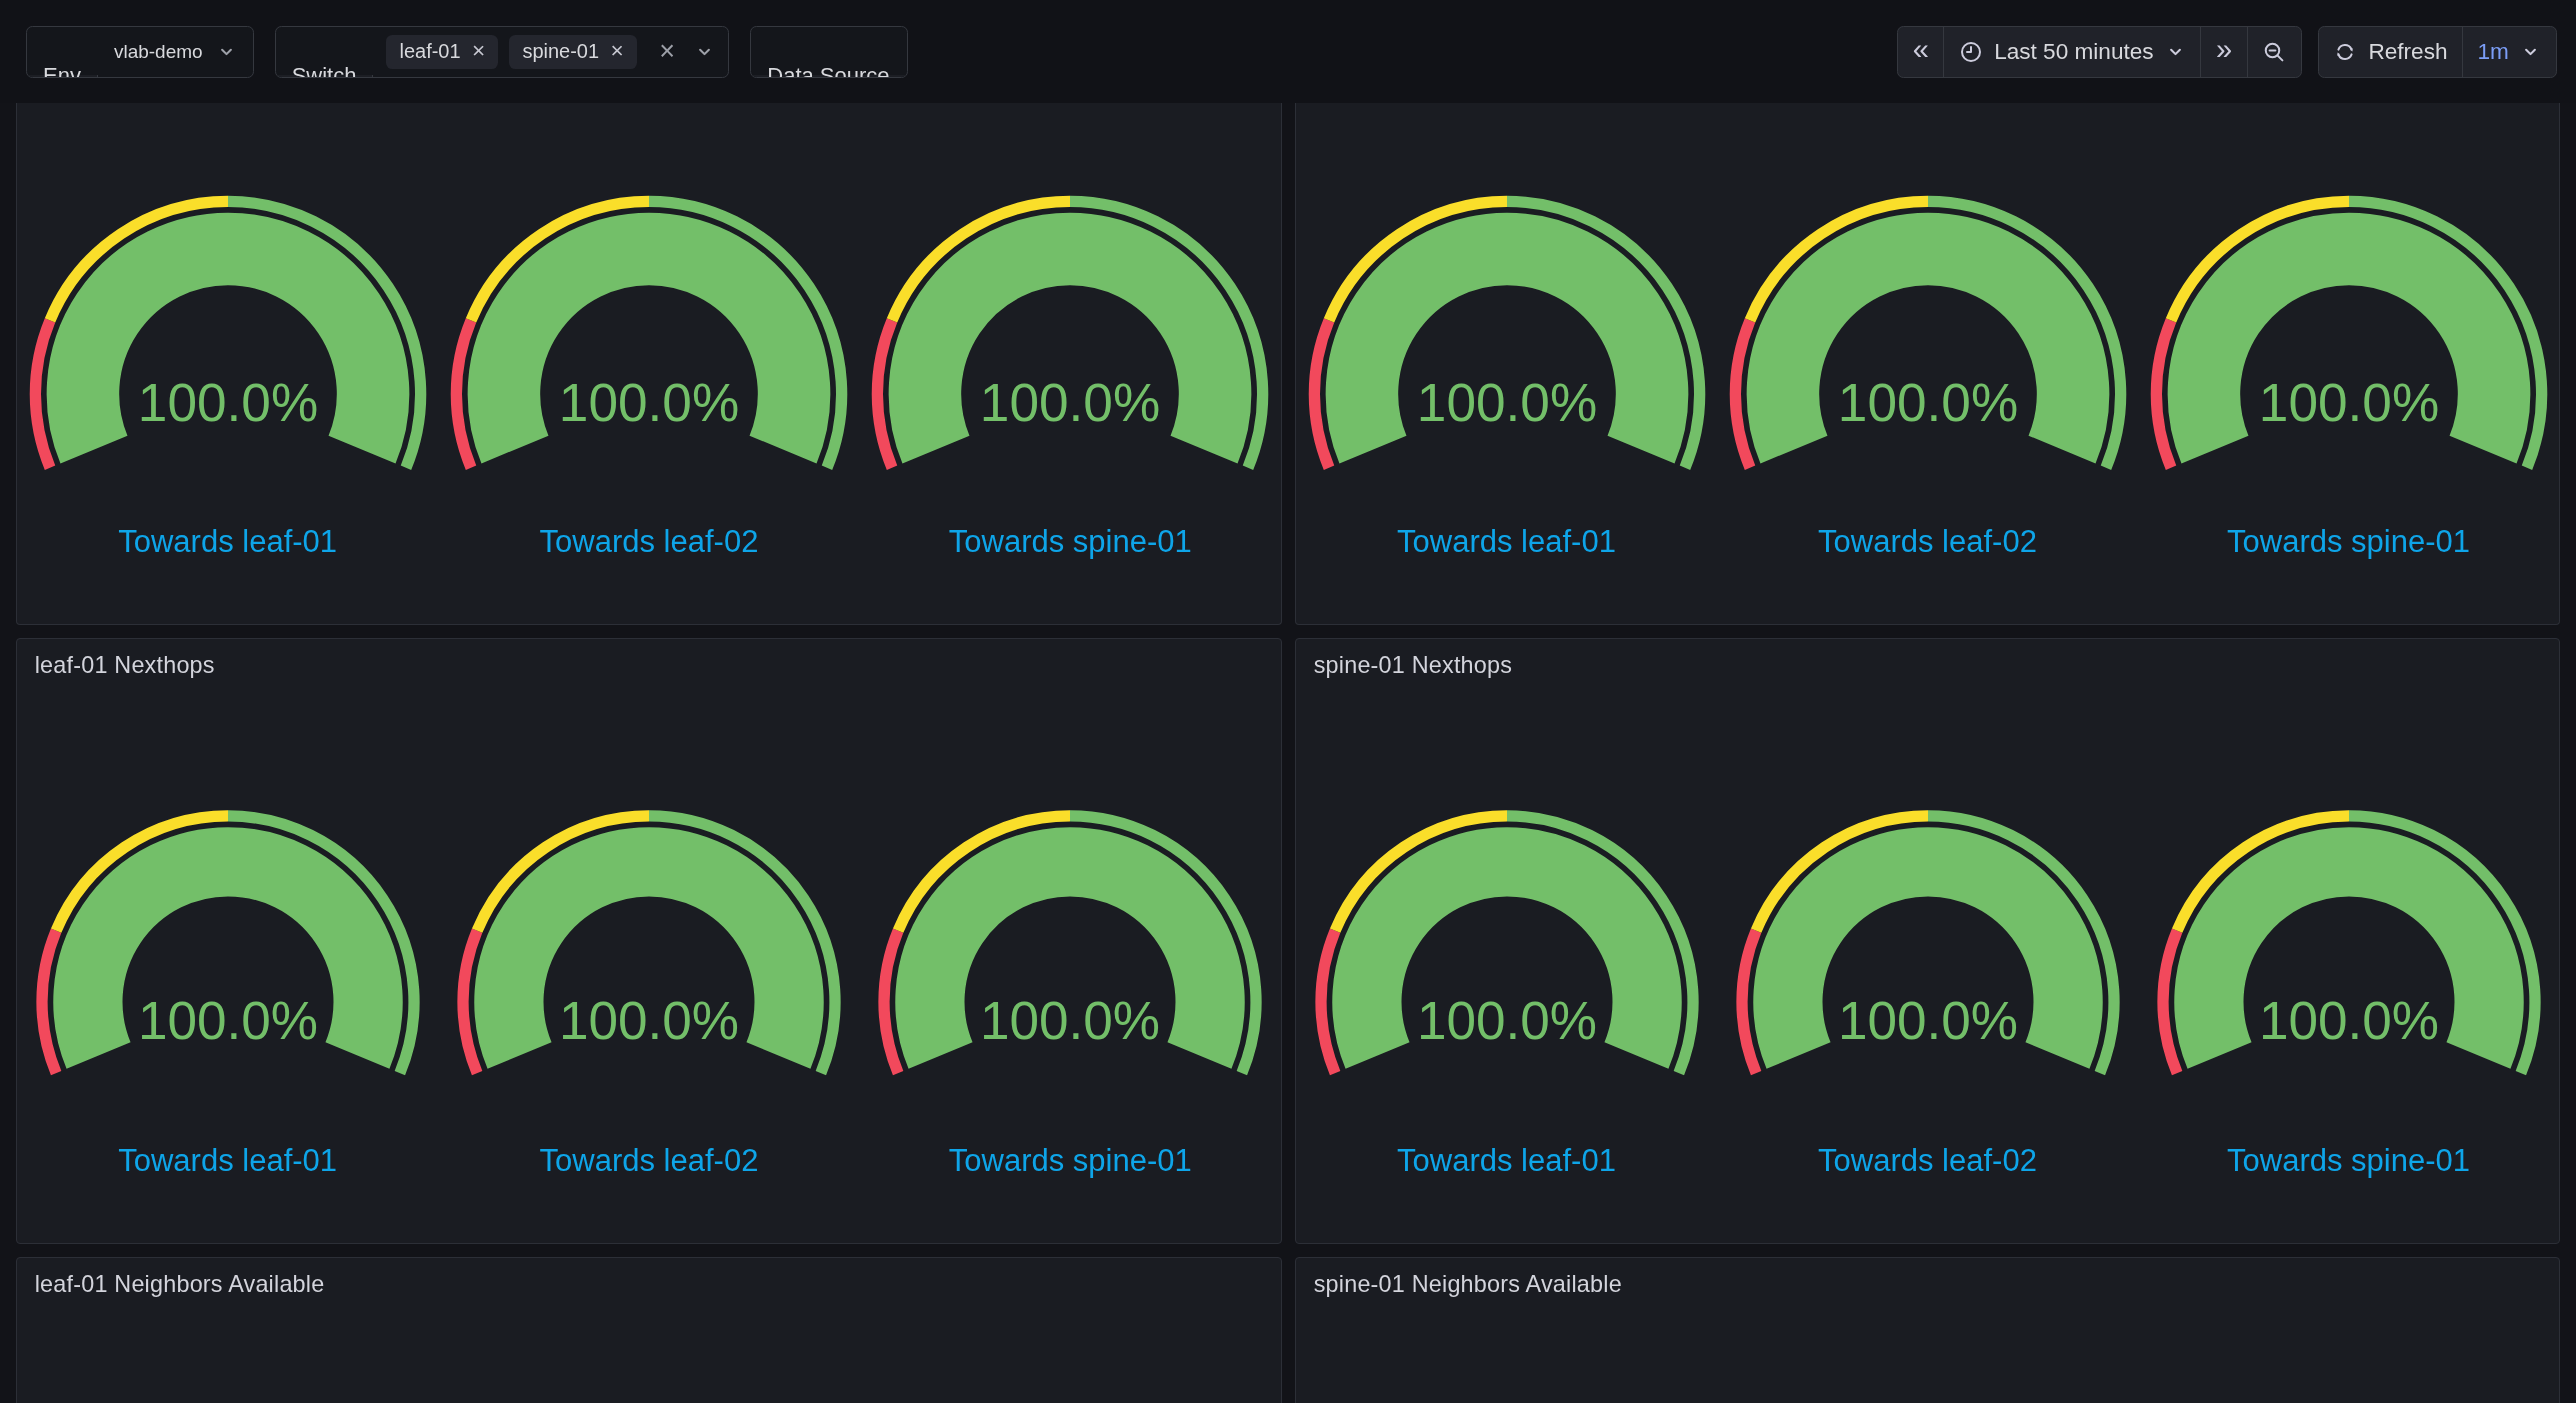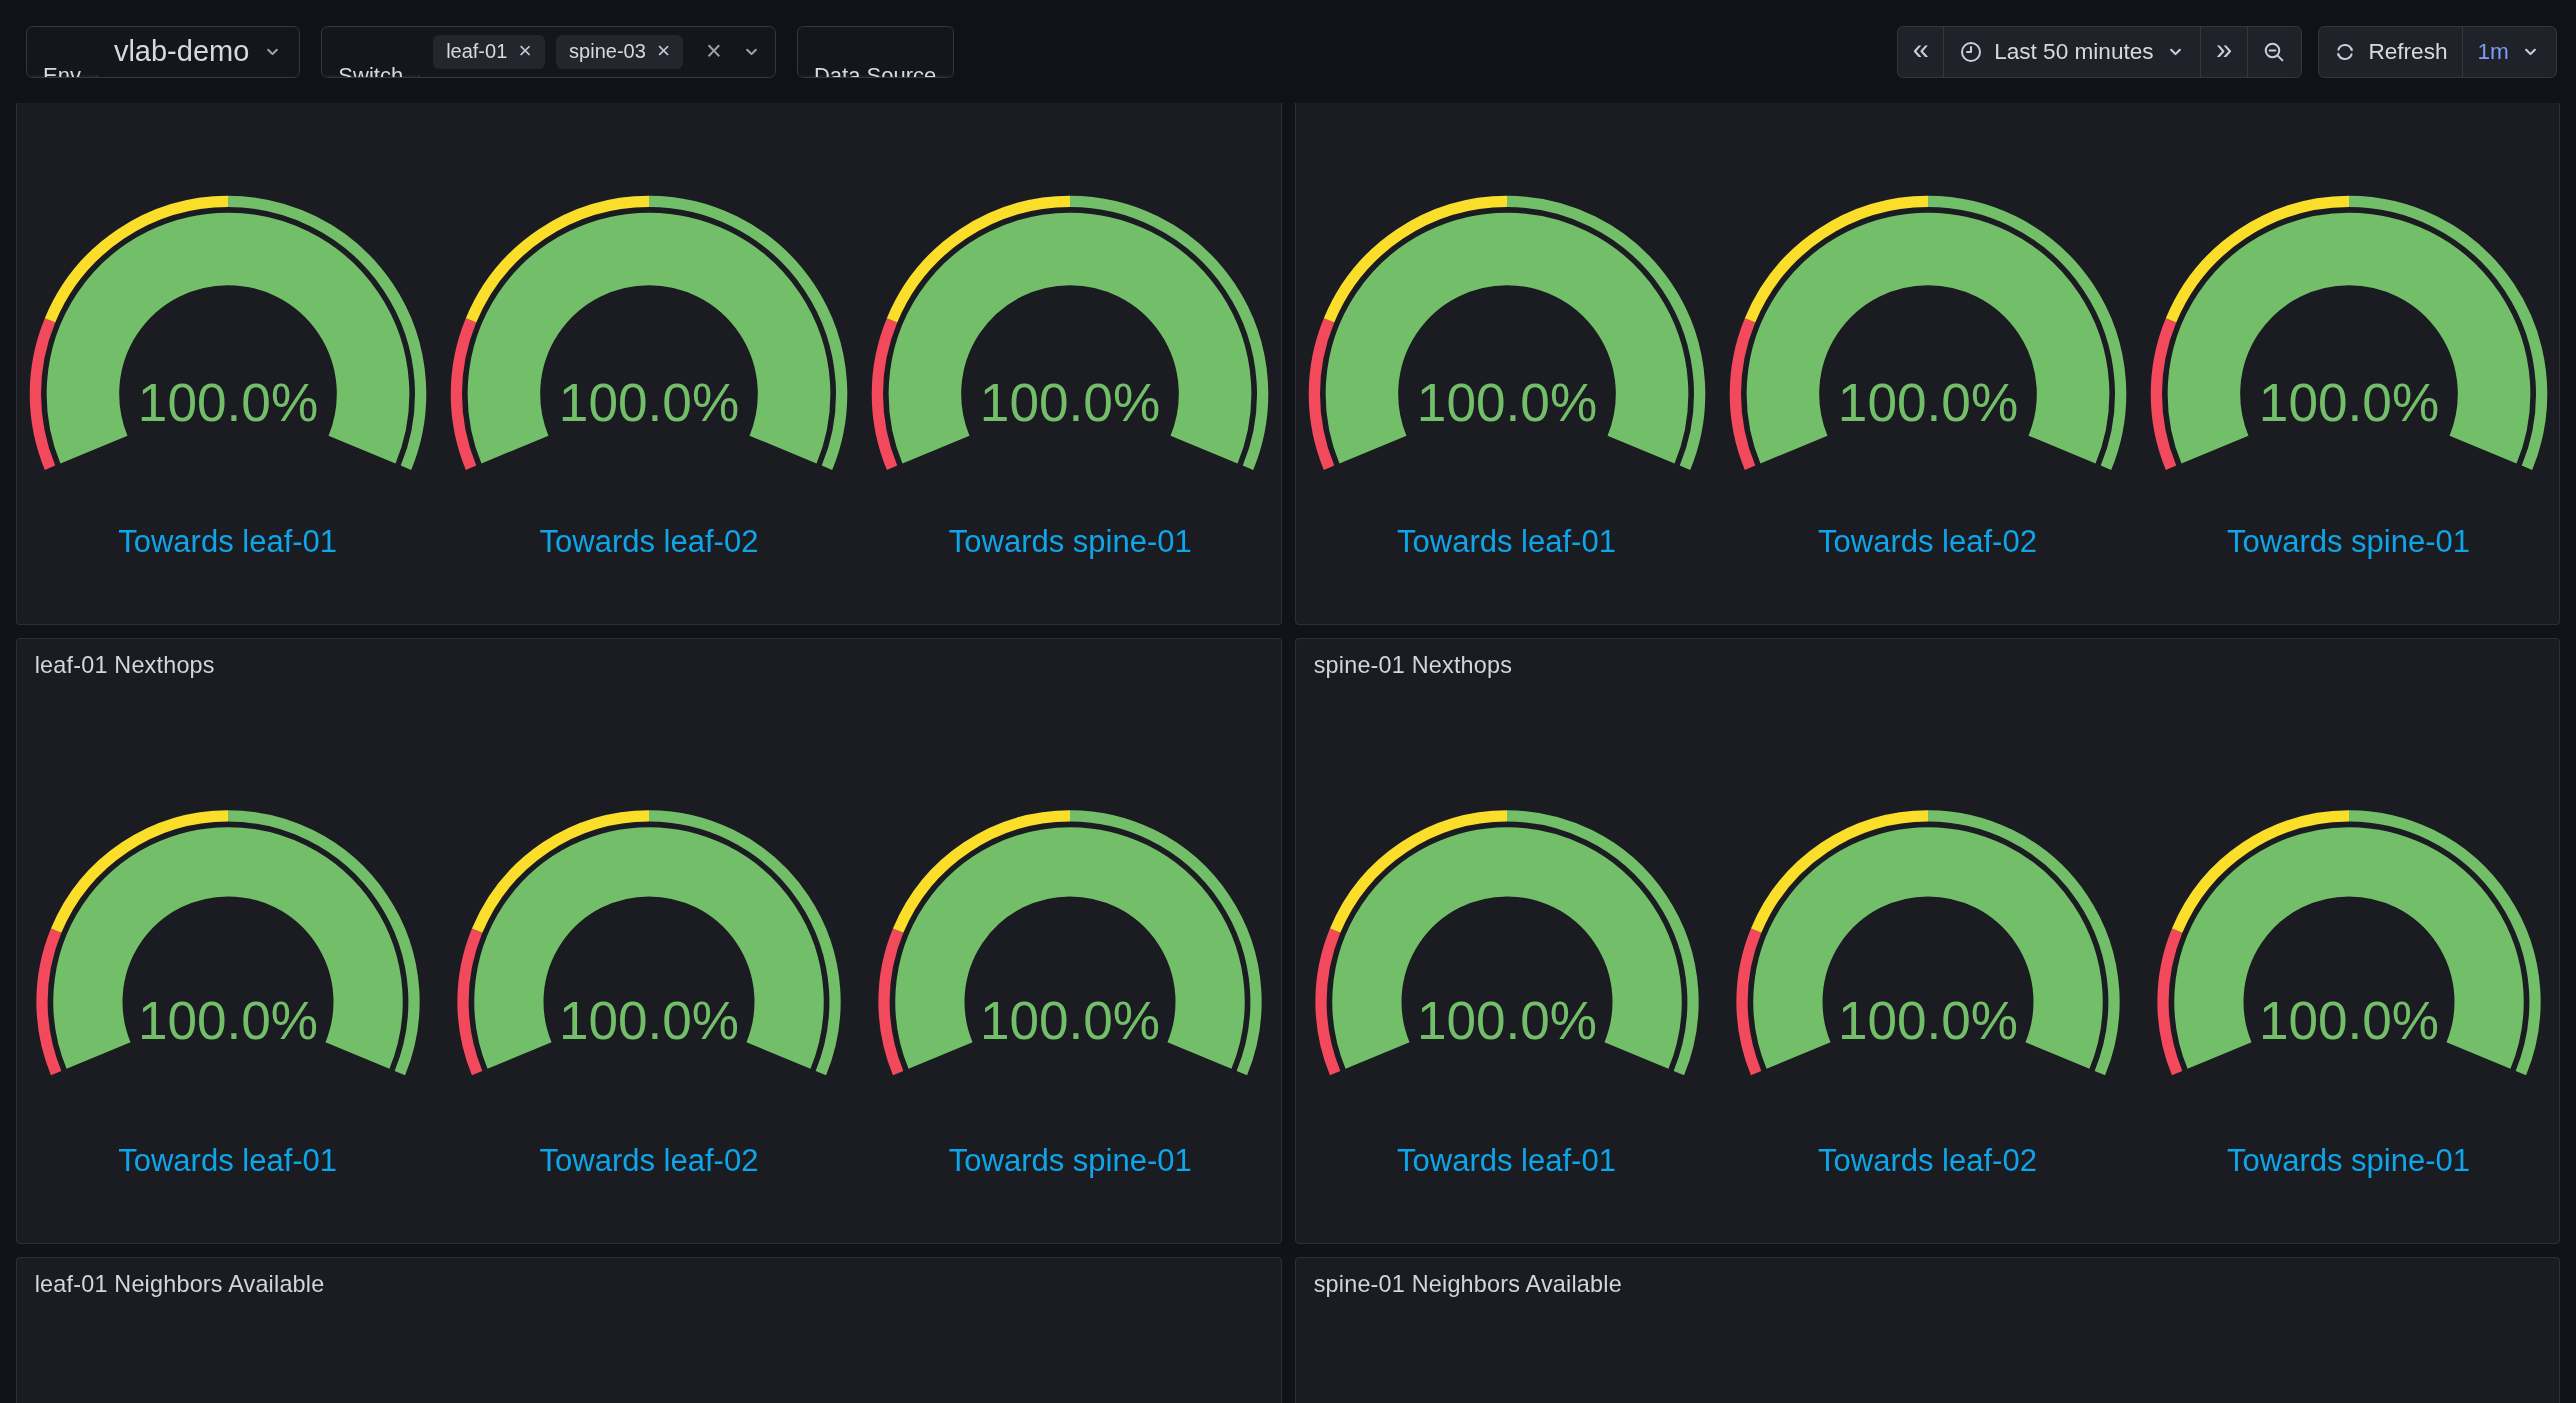--- a/index.html
+++ b/index.html
@@ -24,21 +24,21 @@
     border:0.8px solid #35383F; border-radius:6.4px;
     background:#14161B; overflow:hidden;
   }
   .var-label {
     display:flex; align-items:center; padding:0 16px;
     background:#1C1E24; border-right:0.8px solid #35383F;
     font-size:22px; color:#D8D9DD; white-space:nowrap;margin-top:48px;
   }
   .var-value {
     display:flex; align-items:center; gap:13px; padding:0 16px;
-    font-size:29px; color:#D8D9DD; white-space:nowrap; cursor:pointer;
+    font-size:19px; color:#D8D9DD; white-space:nowrap; cursor:pointer;
   }
   .var-tags { display:flex; align-items:center; gap:11.3px; padding:16px 13px; cursor:pointer; }
   .tag {
     display:flex; align-items:center; gap:11.3px;
     background:#24262E; border-radius:6.4px; height:34px; padding:0 13px;
     font-size:20px; color:#D8D9DD; white-space:nowrap;
   }
   .tag-x { font-size:22.6px; color:#C7C8D1; line-height:1; cursor:pointer; }
   .clear-x { font-size:27px; color:#9DA0A8; line-height:1; margin:0 8px 0 11.3px; cursor:pointer; }
 
@@ -99,21 +99,21 @@
   </div>
 
   <div class="var-group">
     <span class="var-label">Switch</span>
     <span class="var-tags">
       <span class="tag">
         <span>leaf-01</span>
         <span class="tag-x">×</span>
       </span>
       <span class="tag">
-        <span>spine-03</span>
+        <span>spine-01</span>
         <span class="tag-x">×</span>
       </span>
       <span class="clear-x">×</span>
       <svg class="icon" width="21" height="21" viewBox="0 0 24 24" fill="none" stroke="#9DA0A8" stroke-width="2.4" stroke-linecap="round" stroke-linejoin="round">
           <polyline points="7 10 12 15 17 10"></polyline>
         </svg>
     </span>
   </div>
 
   <div class="var-group">

